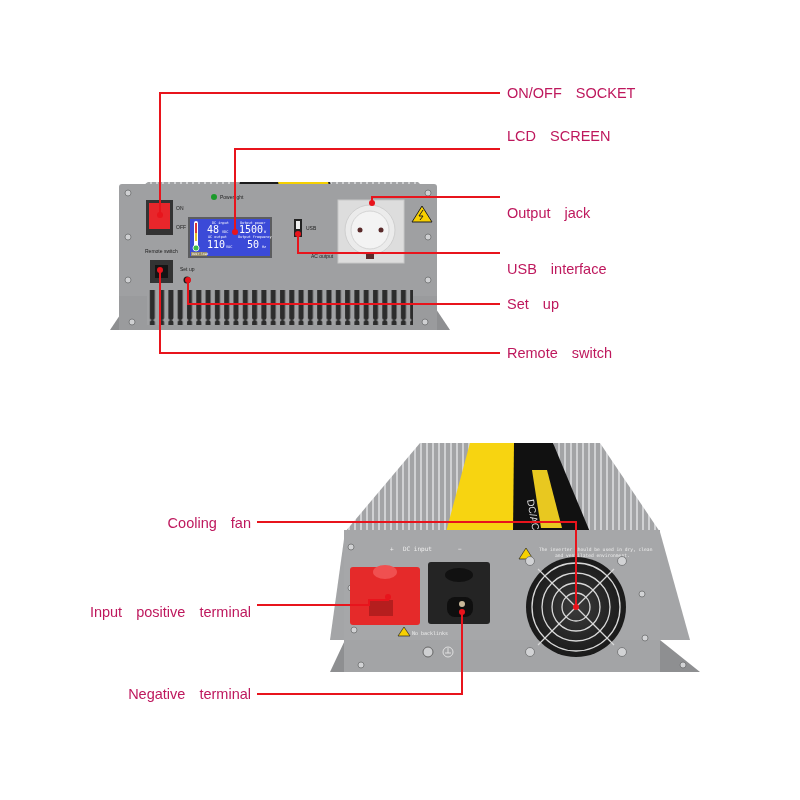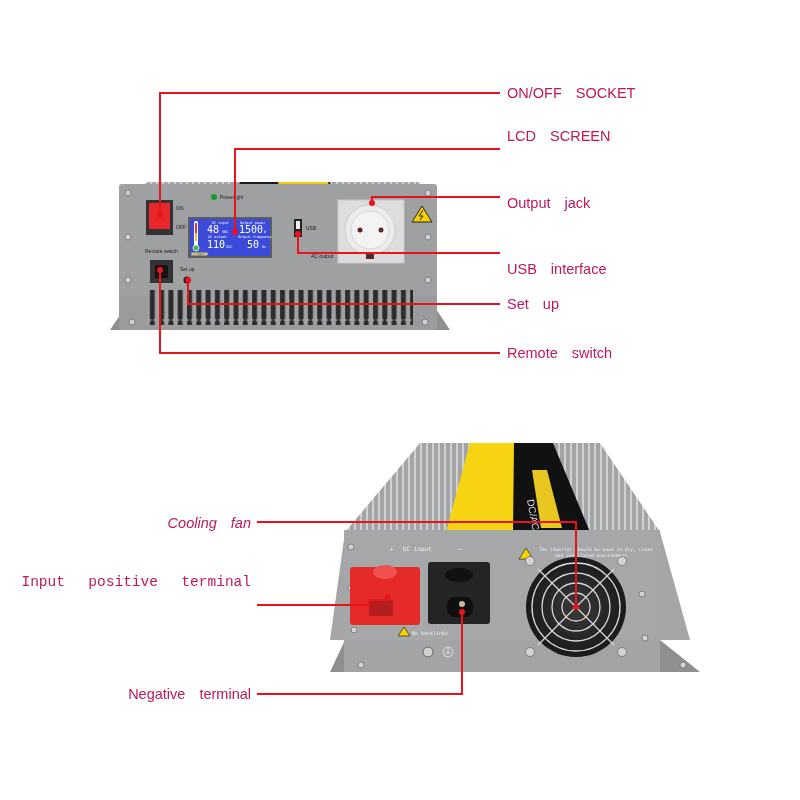--- a/index.html
+++ b/index.html
@@ -199,21 +199,21 @@
         <circle cx="160" cy="270" r="3"></circle>
     <circle cx="576" cy="607" r="3"></circle>
         <circle cx="388" cy="597" r="3"></circle>
         <circle cx="462" cy="612" r="3"></circle>
   </g>
 </svg>
 
 
 <div class="lbl" style="left:507px;top:85px;">ON/OFF  SOCKET</div>
 <div class="lbl" style="left:507px;top:128px;">LCD  SCREEN</div>
-<div class="lbl" style="left:507px;top:195px;">Output  jack</div>
+<div class="lbl" style="left:507px;top:205px;">Output  jack</div>
 <div class="lbl" style="left:507px;top:261px;">USB  interface</div>
 <div class="lbl" style="left:507px;top:296px;">Set  up</div>
 <div class="lbl" style="left:507px;top:345px;">Remote  switch</div>
 
-<div class="lbl r" style="right:549px;top:515px;font-style:italic;">Cooling  fan</div>
-<div class="lbl r" style="right:549px;top:574px;font-family:Liberation Mono, monospace;">Input  positive  terminal</div>
+<div class="lbl r" style="right:549px;top:515px;">Cooling  fan</div>
+<div class="lbl r" style="right:549px;top:604px;">Input  positive  terminal</div>
 <div class="lbl r" style="right:549px;top:686px;margin-left:36px;">Negative  terminal</div>
 </div>
 
 </body></html>

